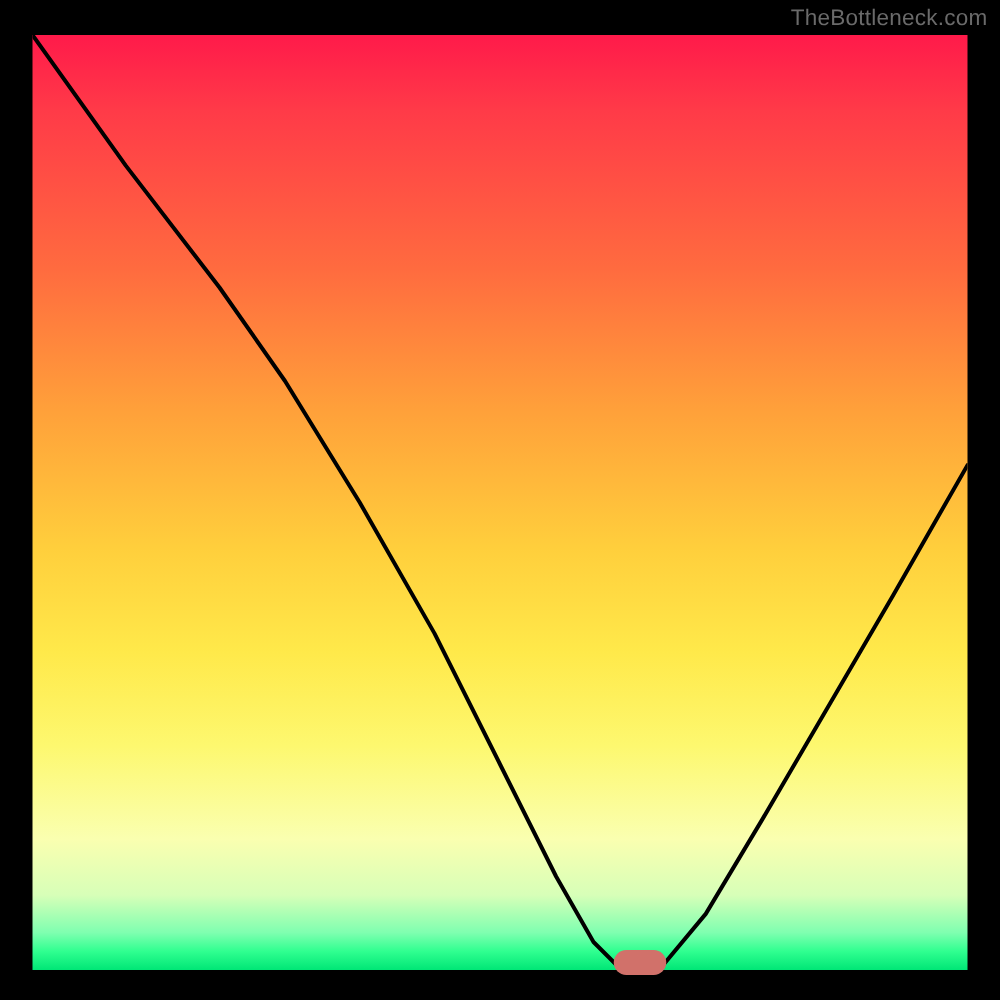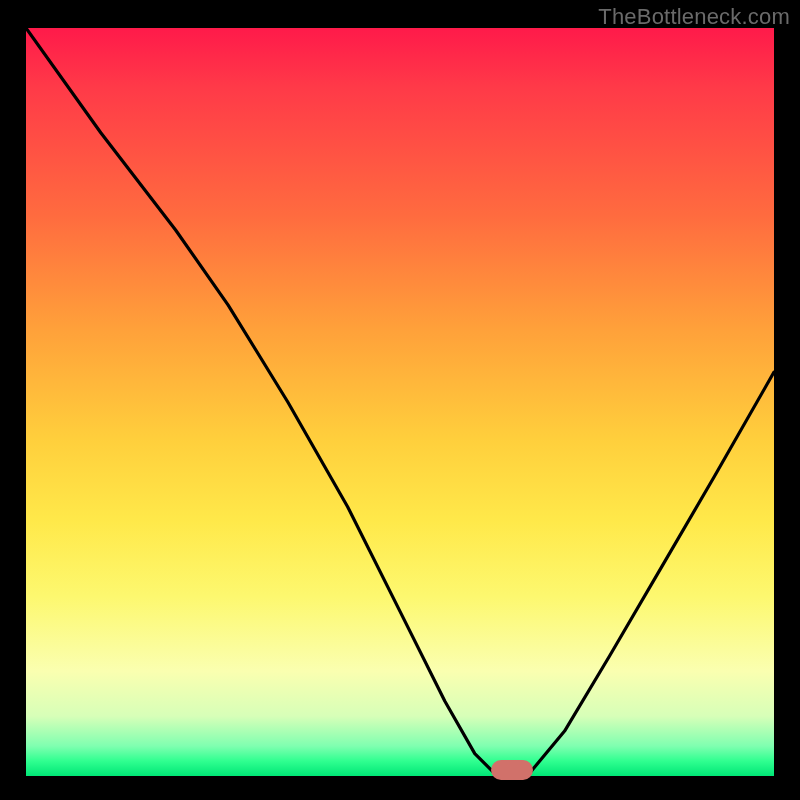--- a/index.html
+++ b/index.html
@@ -15,21 +15,21 @@
     position: relative;
     width: 800px;
     height: 800px;
     background: #000;
   }
   .watermark {
     position: absolute;
     top: 4px;
     right: 10px;
     color: #6a6a6a;
-    font-size: 22px;
+    font-size: 18px;
     font-weight: 500;
     letter-spacing: 0.2px;
     z-index: 10;
   }
   .plot-area {
     position: absolute;
     left: 26px;
     top: 28px;
     width: 748px;
     height: 748px;

